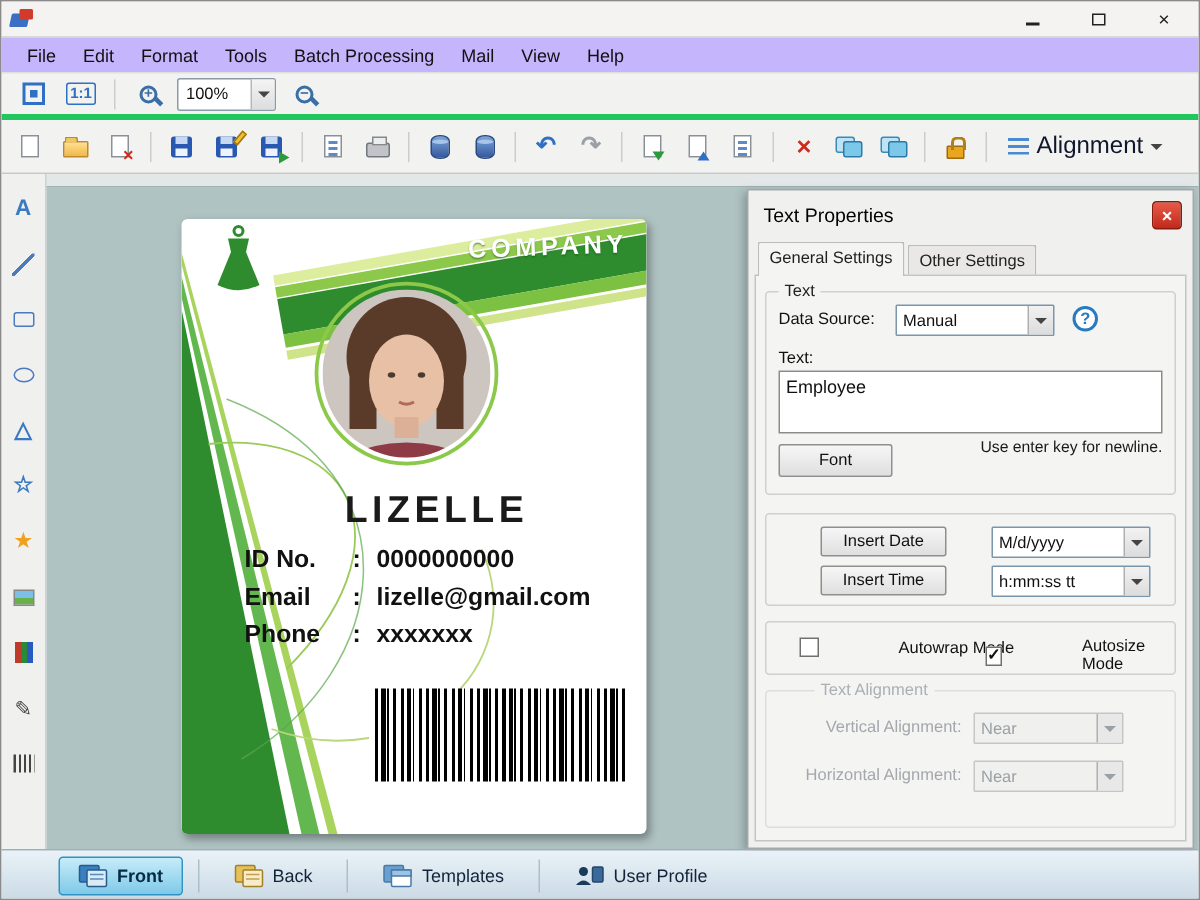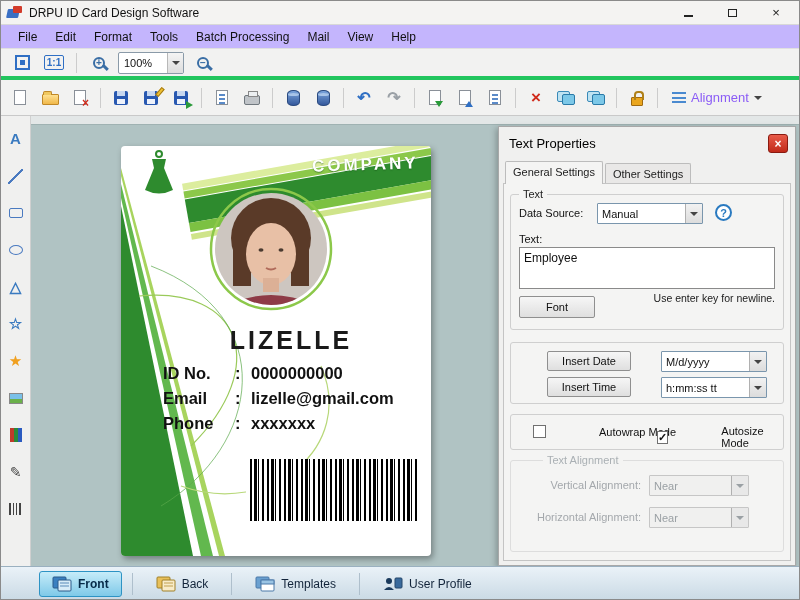--- a/index.html
+++ b/index.html
@@ -59,21 +59,21 @@
   .arrowglyph { font-size:16px; font-weight:bold; line-height:16px; }
   .undoc { color:#2f6fc4; } .redoc { color:#9aa0a6; }
   .redx { color:#d02a1a; font-size:17px; font-weight:bold; line-height:16px; }
   .grp { position:relative; width:18px; height:14px; }
   .grp::before { content:""; position:absolute; left:0; top:0; width:11px; height:9px; background:#bfe3f2; border:1px solid #3a8ab8; border-radius:2px; }
   .grp::after { content:""; position:absolute; right:0; bottom:0; width:11px; height:9px; background:#7cc8e8; border:1px solid #2a7aa8; border-radius:2px; }
   .lockbody { width:12px; height:9px; background:#eaa61e; border:1px solid #a06a10; border-radius:1px; position:relative; margin-top:7px; }
   .lockbody::before { content:""; position:absolute; top:-7px; left:2px; width:6px; height:7px; border:2px solid #b08018; border-bottom:none; border-radius:4px 4px 0 0; }
   .alignbars { width:14px; height:11px; background:linear-gradient(#4a8ad0 0 2px, transparent 2px 4.5px, #4a8ad0 4.5px 6.5px, transparent 6.5px 9px, #4a8ad0 9px 11px); }
   .alignbtn { display:flex; align-items:center; gap:5px; padding:3px 6px; border:1px solid transparent; border-radius:2px; }
-  .alignbtn .lbl { font-size:13px; color:#8b5cf6; }
+  .alignbtn .lbl { font-size:16px; color:#0f172a; }
 
   
   .toolstrip { position:absolute; left:0; top:115px; width:30px; height:450px; background:#f0f0ef; border-right:1px solid #d0d0d0; display:flex; flex-direction:column; align-items:center; padding-top:12px; gap:15px; }
   .tool { width:22px; height:22px; display:flex; align-items:center; justify-content:center; }
   .glyphblue { color:#3a7ac0; font-size:15px; font-weight:bold; line-height:18px; }
   .glyphorange { color:#f0a020; font-size:15px; line-height:18px; }
   .lineicon { width:15px; height:15px; background:linear-gradient(135deg, transparent 45%, #4a7ac0 45% 55%, transparent 55%); }
   .recticon { width:14px; height:10px; border:1.5px solid #4a7ac0; border-radius:2px; }
   .ellipseicon { width:14px; height:10px; border:1.5px solid #4a7ac0; border-radius:50%; }
   .imgicon { width:14px; height:11px; border:1px solid #888; background:linear-gradient(#7ac0e8 0 55%, #6ab04a 55% 100%); }
@@ -139,21 +139,20 @@
 </head>
 <body>
 
 <div id="app">
 
   <div class="titlebar">
     <div class="appicon">
         <div class="c1"></div>
         <div class="c2"></div>
       </div>
-    <span class="wtitle">DRPU ID Card Design Software</span>
     <div class="wbtns">
       <div class="wbtn">
           <span class="minbar"></span>
         </div>
       <div class="wbtn">
           <span class="maxbox"></span>
         </div>
       <div class="wbtn">
           <span>×</span>
         </div>

